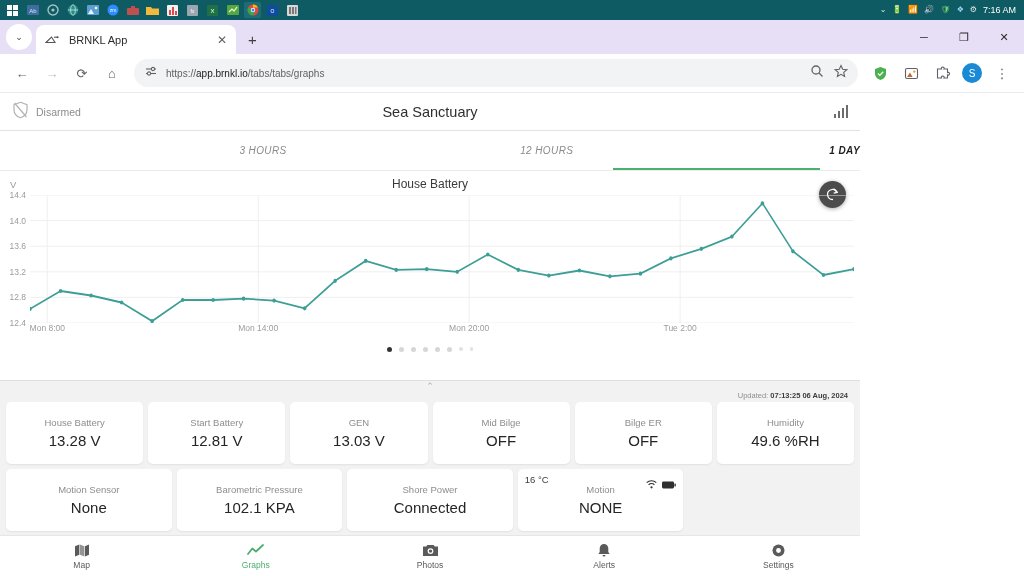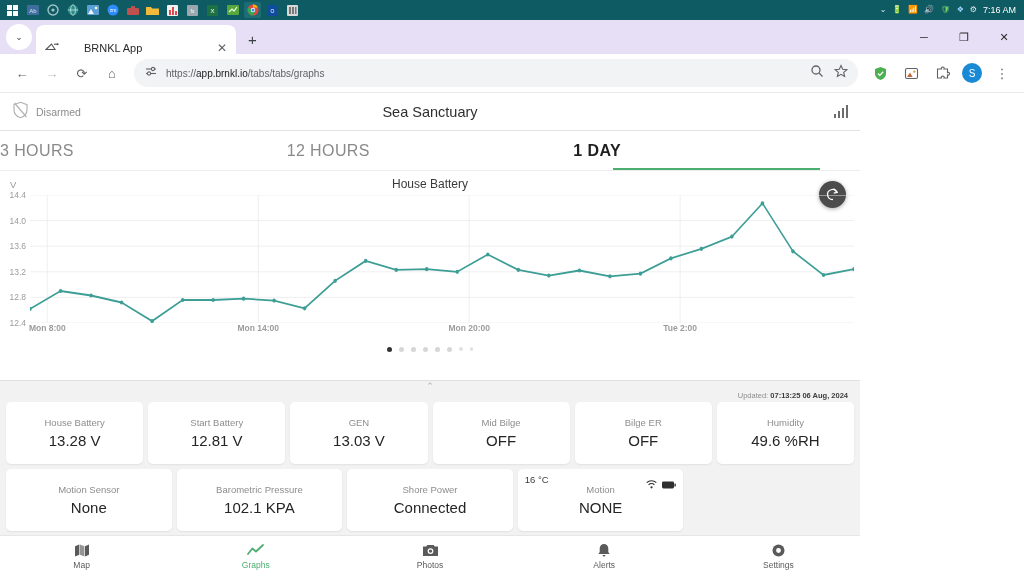--- a/index.html
+++ b/index.html
@@ -30,21 +30,21 @@
   .browser-tabstrip {
     height: 34px; background: #e6dff5; display: flex;
     align-items: flex-end; padding-left: 4px; position: relative;
   }
   .tab-listbtn {
     width: 26px; height: 26px; border-radius: 13px; background: #fff;
     margin: 0 4px 4px 2px; display: flex; align-items: center;
     justify-content: center; color: #444; font-size: 9px;
   }
   .tab {
-    display: flex; align-items: flex-end; gap: 25px;
+    display: flex; align-items: center; gap: 10px;
     height: 29px; width: 200px; background: #fff;
     border-radius: 8px 8px 0 0; padding: 0 9px; position: relative;
   }
   .tab-favicon { width: 14px; height: 14px; flex: 0 0 14px; }
   .tab-title { font-size: 11px; color: #2b2b2b; flex: 1; white-space: nowrap; overflow: hidden; }
   .tab-close { font-size: 12px; color: #5f6368; line-height: 1; }
   .tab-new { margin: 0 0 7px 12px; font-size: 15px; color: #3c4043; line-height: 1; }
   .win-ctrls {
     position: absolute; right: 0; top: 0; height: 34px;
     display: flex; align-items: center;
@@ -94,22 +94,22 @@
   }
   .signal-ico { margin-left: auto; display: flex; align-items: flex-end;
                 gap: 1.5px; height: 13px; z-index: 2; }
   .signal-ico i { width: 2.5px; background: #6d6d6d; display: block; }
 
   .range-tabs {
     height: 40px; flex: 0 0 40px; display: flex;
     border-bottom: 1px solid #ececec;
   }
   .range-tab {
-    flex: 1; display: flex; align-items: center; justify-content: flex-start;
-    font-size: 16px; letter-spacing: .4px; color: #8a8a8a; position: relative;
+    flex: 1; display: flex; align-items: center; justify-content: flex-end;
+    font-size: 10px; letter-spacing: .4px; color: #8a8a8a; position: relative; font-style: italic;
   }
   .range-tab.active { color: #1f1f1f; font-weight: bold; }
   .range-tab.active::after {
     content: ""; position: absolute; left: 14%; right: 14%; bottom: 0;
     height: 2px; background: #4caf72;
   }
 
   .chart-block { flex: 1; position: relative; padding-top: 6px; }
   .chart-title {
     text-align: center; font-size: 12px; color: #3a3a3a; margin-bottom: 4px;
@@ -119,21 +119,21 @@
   }
   .refresh-fab {
     position: absolute; right: 14px; top: 10px;
     width: 27px; height: 27px; border-radius: 50%;
     background: #4c4c4c; color: #fff;
     display: flex; align-items: center; justify-content: center;
     font-size: 14px; box-shadow: 0 1px 4px rgba(0,0,0,.35);
   }
   .plot-wrap { position: relative; height: 146px; margin: 0 6px 0 30px; }
   .plot-svg { display: block; width: 100%; height: 128px; }
-  .xlabels { position: relative; height: 16px; font-weight: bold; }
+  .xlabels { position: relative; height: 16px; }
   .xlabels span {
     position: absolute; font-size: 8.5px; color: #9c9c9c;
     transform: translateX(-50%); top: 0;
   }
   .ylabels { position: absolute; left: -30px; top: 0; width: 28px; height: 128px; }
   .ylabels span {
     position: absolute; right: 2px; font-size: 8.5px; color: #9c9c9c;
     transform: translateY(-50%);
   }
   .dots-row {

